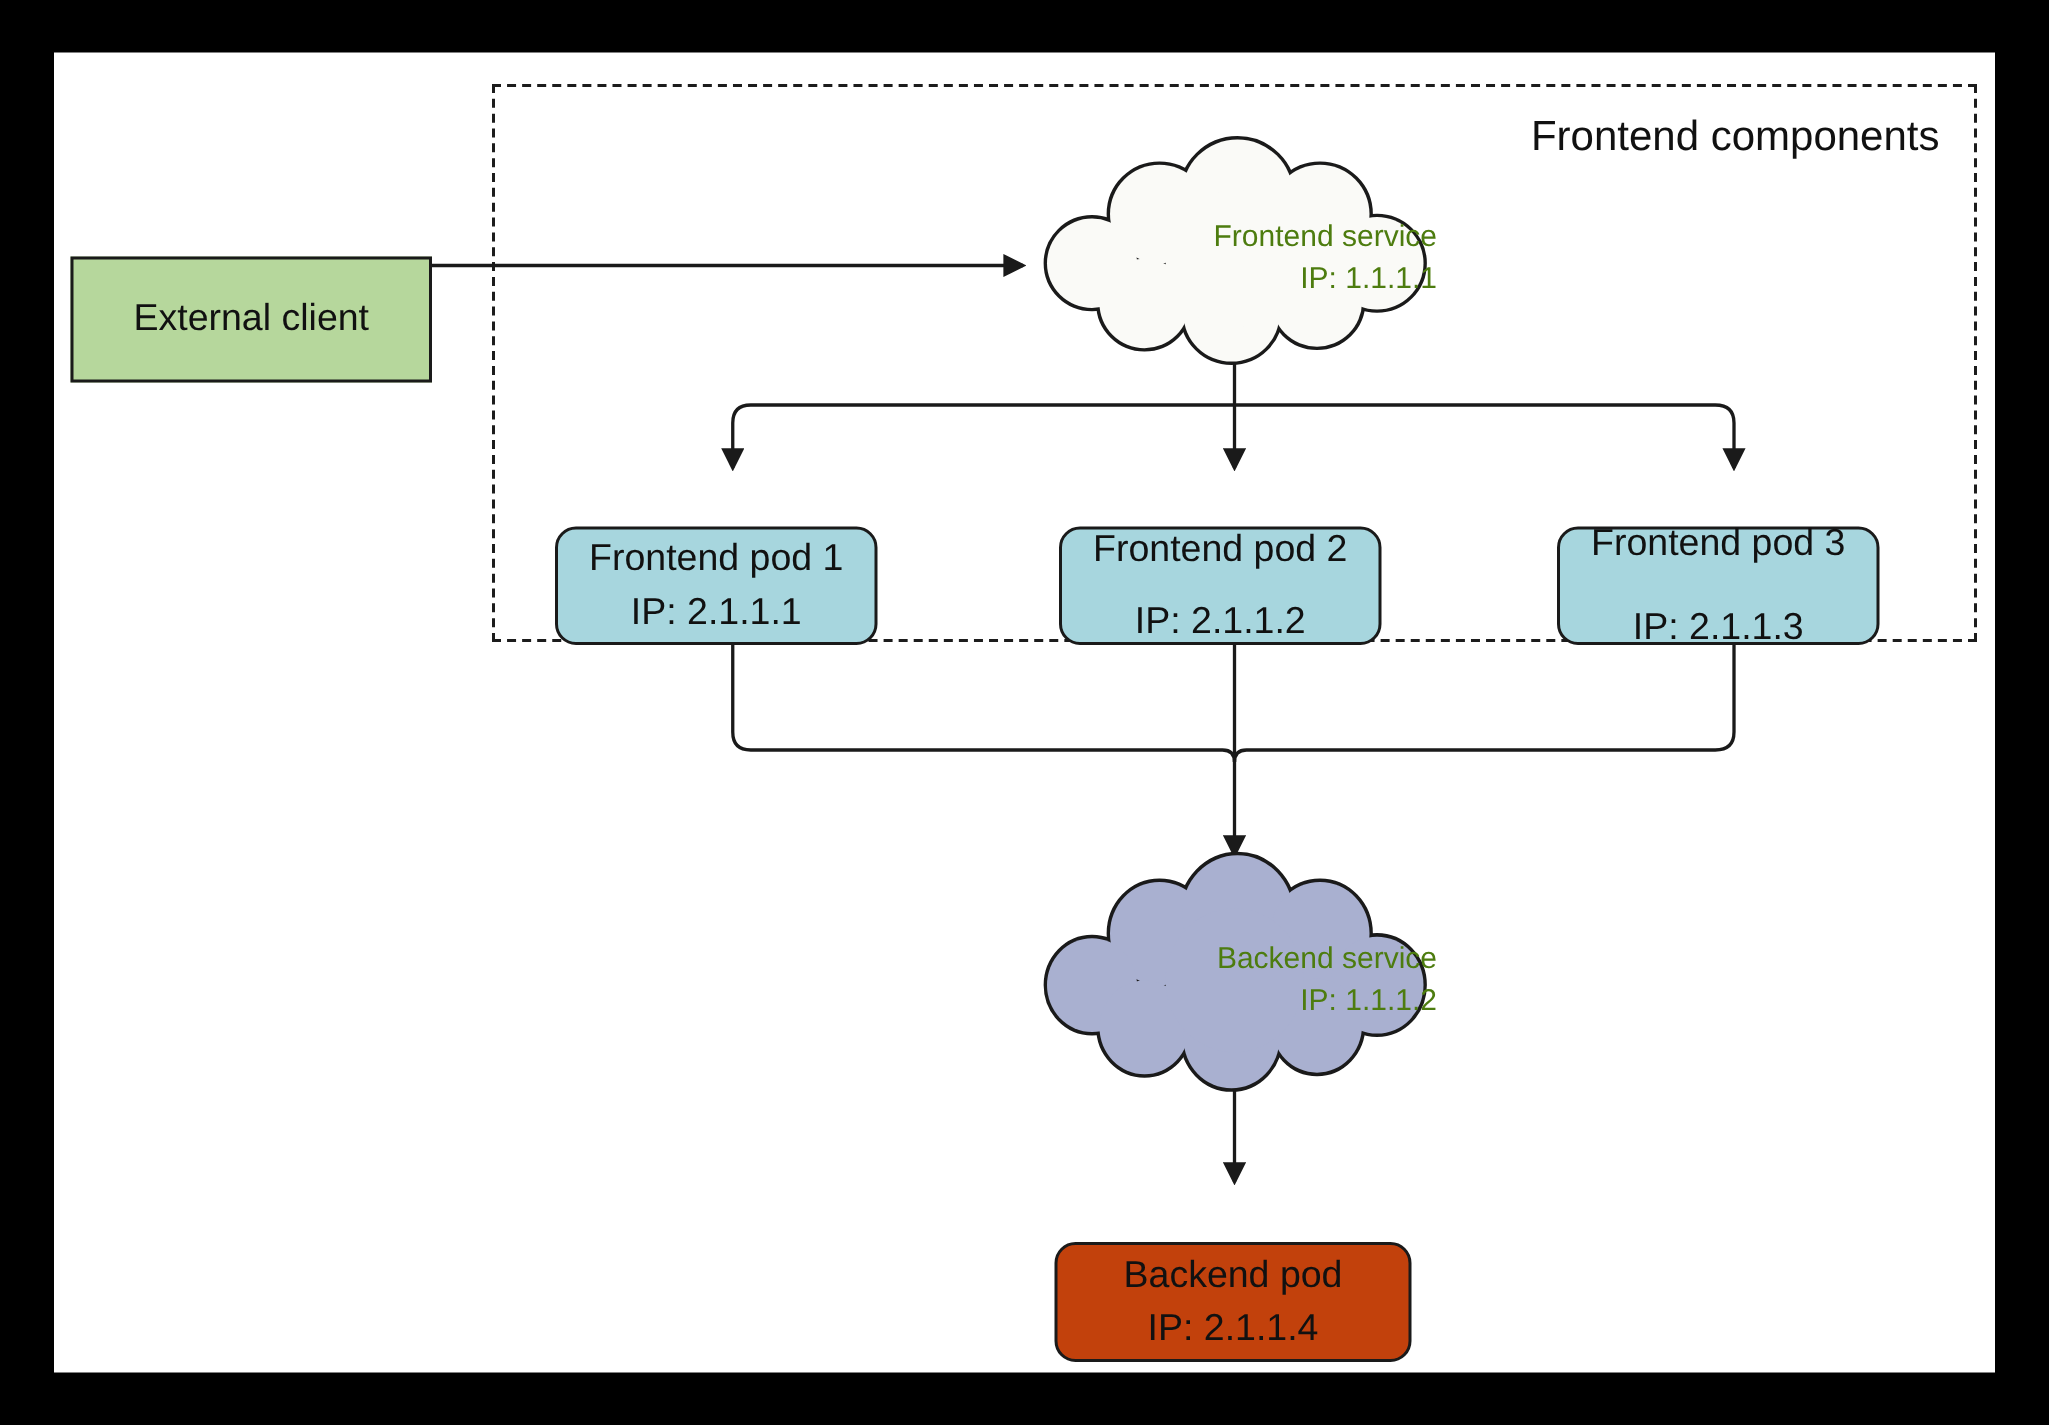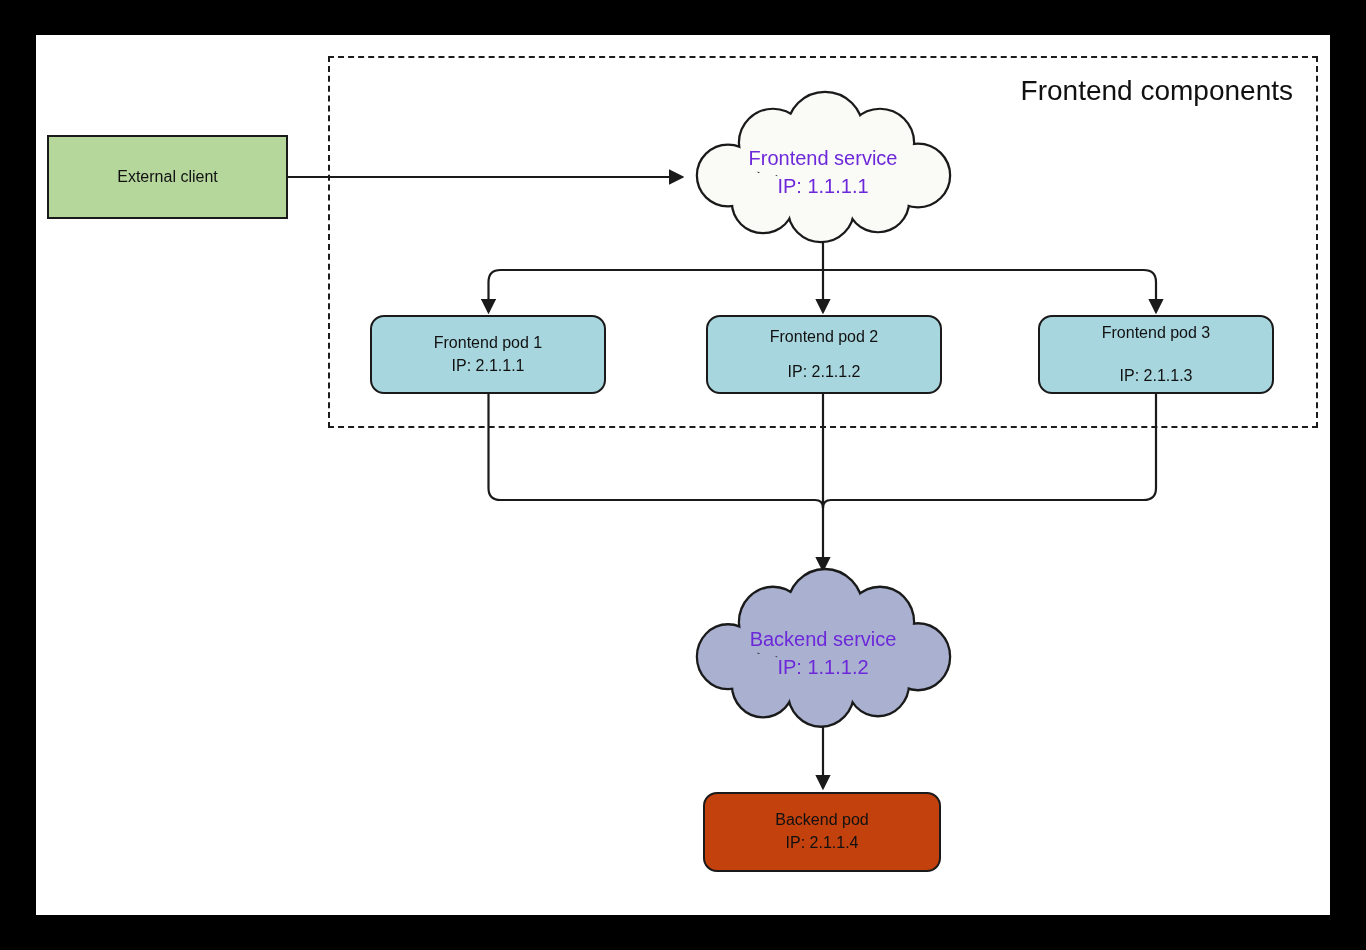--- a/index.html
+++ b/index.html
@@ -40,53 +40,54 @@
     position: absolute; left: 0; top: 0;
     width: 1294px; height: 880px;
     pointer-events: none;
   }
 
   .node {
     position: absolute;
     display: flex; flex-direction: column;
     align-items: center; justify-content: center;
     text-align: center;
-    font-size: 16px; color: #111;
+    font-size: 25px; color: #111;
     line-height: 1.42;
+    margin-top: 36px;
   }
   .node-external {
     left: 11px; top: 100px; width: 241px; height: 84px;
     background: #b6d79c;
     border: 2px solid #1a1a1a;
   }
   .pod {
     border: 2.5px solid #1a1a1a;
     border-radius: 14px;
   }
-  .pod-frontend { background: #a7d6de; top: 280px; width: 236px; height: 79px; }
+  .pod-frontend { background: #a7d6de; top: 280px; width: 215px; height: 79px; }
   .pod-1 { left: 334px; }
   .pod-2 { left: 670px; gap: 12px; }
   .pod-3 { left: 1002px; gap: 20px; }
   .pod-backend {
     left: 667px; top: 757px; width: 238px; height: 80px;
     background: #c2410c;
   }
 
   .cloud {
     position: absolute;
   }
   .cloud-frontend { left: 652px; top: 53px;  width: 270px; height: 164px; }
   .cloud-backend  { left: 652px; top: 530px; width: 270px; height: 172px; }
   .cloud-svg { position: absolute; left: 0; top: 0; width: 100%; height: 100%; }
   .cloud-text {
     position: absolute; left: 0; top: 0; width: 100%; height: 100%;
     display: flex; flex-direction: column;
-    align-items: center; justify-content: center;
+    align-items: flex-end; justify-content: center;
     text-align: center;
-    font-size: 20px; color: #6d28d9; line-height: 1.42;
+    font-size: 20px; color: #4d7c0f; line-height: 1.42;
     padding-top: 4px;
   }
 </style>
 </head>
 <body>
 
 <div class="frame">
   <div class="stage">
 
     <div class="group group-frontend">

